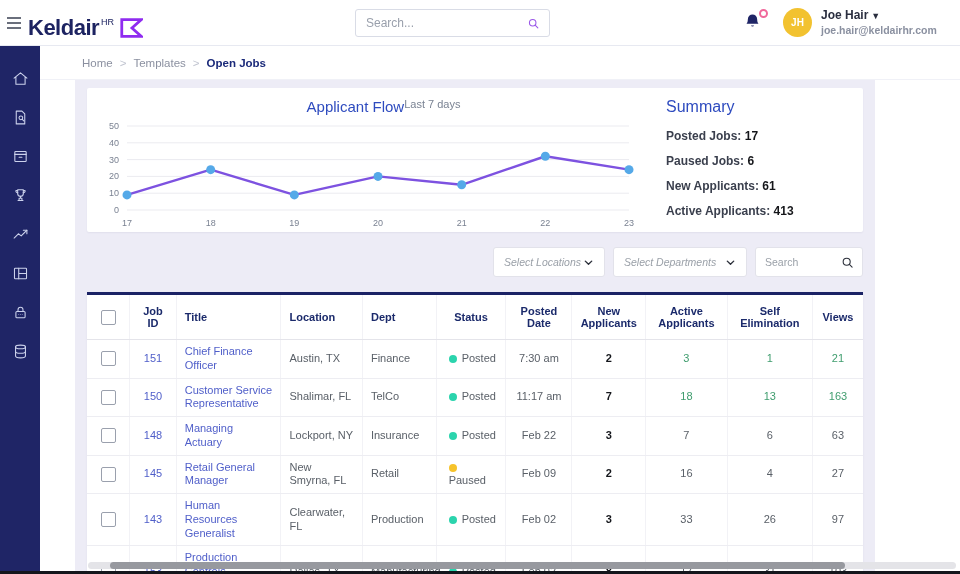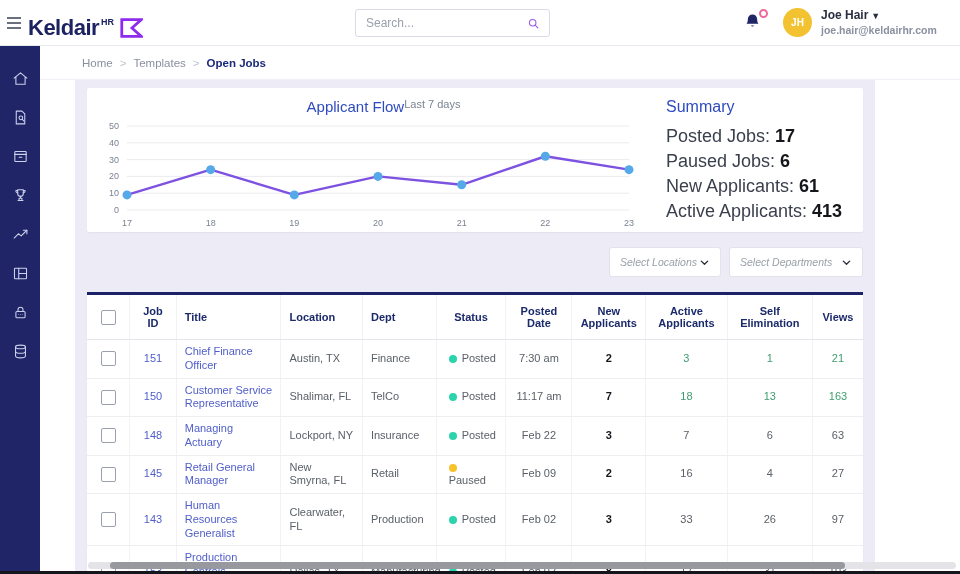--- a/index.html
+++ b/index.html
@@ -6,21 +6,21 @@
   html,body { width:960px; height:574px; overflow:hidden; background:#fff;
     font-family:"Liberation Sans", sans-serif; position:relative; }
 
   
   .topbar { position:absolute; top:0; left:0; width:960px; height:46px; background:#fff;
     border-bottom:1px solid #e7e9f1; z-index:30; }
   .hamburger { position:absolute; left:7px; top:17px; width:14px; cursor:pointer; }
   .hamburger span { display:block; height:2px; background:#6a6f7c; margin-bottom:3px; }
   .logo { position:absolute; left:28px; top:15px; display:flex; align-items:flex-start; }
   .logo .brand { font-size:22px; font-weight:800; color:#1d2361; letter-spacing:-0.5px; line-height:26px;}
-  .logo .suffix { font-size:9px; font-weight:700; color:#1d2361; margin:2px 0 12px 2px; }
+  .logo .suffix { font-size:9px; font-weight:400; color:#1d2361; margin:2px 0 12px 2px; }
   .logo svg { margin:2px 0 0 5px; }
   .search-box { position:absolute; left:355px; top:9px; width:195px; height:28px;
     border:1px solid #d9dce6; border-radius:3px; background:#fff; display:flex; align-items:center; }
   .search-box input { flex:1; border:0; outline:none; font-size:12px; color:#444;
     padding:0 6px 0 10px; font-family:"Liberation Sans",sans-serif; background:transparent;}
   .search-box input::placeholder { color:#9aa0ac; }
   .search-box .mag { margin-right:9px; }
   .bell-wrap { position:absolute; left:744px; top:12px; width:22px; height:22px; cursor:pointer; }
   .bell-badge { position:absolute; right:-2px; top:-3px; width:9px; height:9px; border-radius:50%;
     background:#fff; border:2px solid #f0699b; }
@@ -50,21 +50,21 @@
 
   
   .chart-card { background:#fff; border-radius:2px; display:flex; padding:10px 14px 6px; height:144px;
     box-shadow:0 1px 2px rgba(40,40,80,0.06); }
   .chart-area { width:545px; }
   .chart-head { display:flex; justify-content:center; align-items:flex-start; height:22px; }
   .chart-title { font-size:15px; font-weight:500; color:#2e4bbf; margin-left:26px; }
   .chart-range { font-size:11px; color:#7a8393; margin-right:6px; }
   .summary { flex:1; padding-left:20px; }
   .summary-title { font-size:16px; font-weight:400; color:#2e4bbf; margin-bottom:8px; }
-  .summary-item { font-size:18px; color:#3a3f4d; line-height:25px; }
+  .summary-item { font-size:12px; color:#3a3f4d; line-height:25px;font-weight:bold; }
   .summary-item b { color:#15161a; }
 
   
   .filters { display:flex; justify-content:flex-end; gap:8px; margin-top:15px; height:30px; }
   .select { background:#fff; border:1px solid #e2e2ea; border-radius:3px; display:flex;
     align-items:center; justify-content:space-between; padding:0 10px; font-size:10.5px;
     color:#9aa0a8; cursor:pointer;font-style:italic; }
   .select.loc { width:112px; } .select.dep { width:134px; }
   .fsearch { background:#fff; border:1px solid #e2e2ea; border-radius:3px; width:108px;
     display:flex; align-items:center; }
@@ -257,20 +257,27 @@
       <svg width="11" height="11" viewBox="0 0 24 24">
           <path d="M5 9l7 7 7-7" fill="none" stroke="#2b2f3a" stroke-width="3" stroke-linecap="round" stroke-linejoin="round"></path>
         </svg>
     </div>
     <div class="select dep">
       <span>Select Departments</span>
       <svg width="11" height="11" viewBox="0 0 24 24">
           <path d="M5 9l7 7 7-7" fill="none" stroke="#2b2f3a" stroke-width="3" stroke-linecap="round" stroke-linejoin="round"></path>
         </svg>
     </div>
+    <div class="fsearch">
+      <input type="text" placeholder="Search" style="">
+      <svg class="mag" width="13" height="13" viewBox="0 0 24 24">
+          <circle cx="10.5" cy="10.5" r="6.5" fill="none" stroke="#2b2f3a" stroke-width="2"></circle>
+          <path d="M15.5 15.5 20.5 20.5" stroke="#2b2f3a" stroke-width="2" stroke-linecap="round"></path>
+        </svg>
+    </div>
   </div>
 
   <div class="table-card">
     <table>
       <colgroup>
         <col style="width:5.5%">
           <col style="width:6%">
           <col style="width:13.5%">
           <col style="width:10.5%">
         <col style="width:9.5%">

